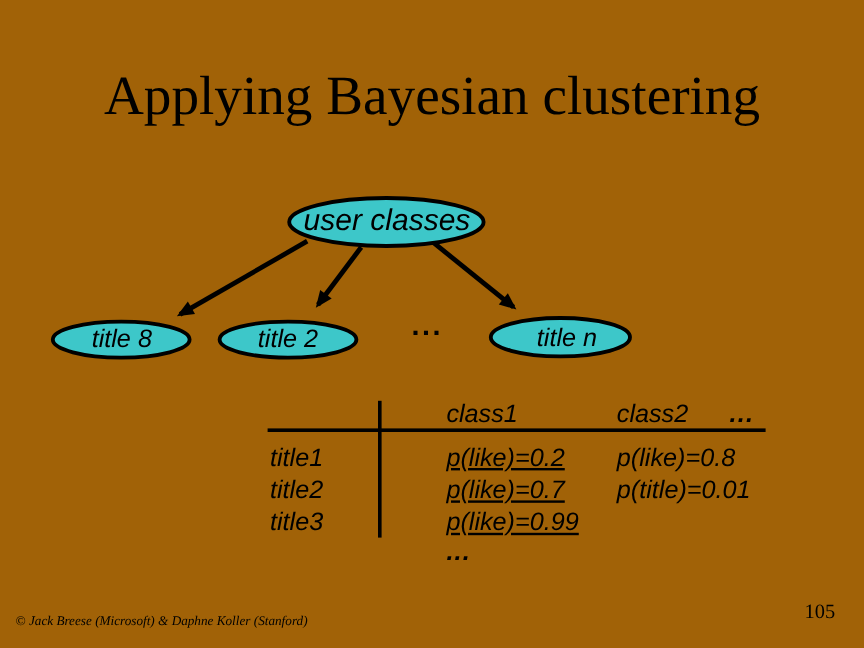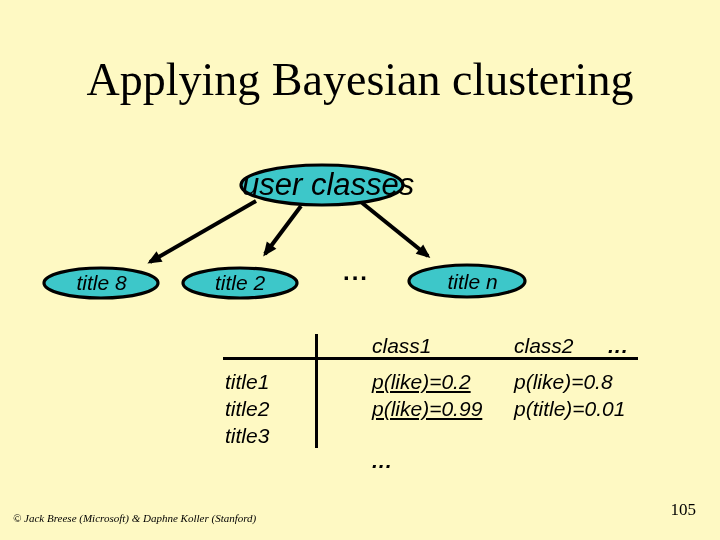--- a/index.html
+++ b/index.html
@@ -1,20 +1,20 @@
 <!DOCTYPE html>
 <html><head>
 <meta charset="utf-8">
 <style>
   html, body { margin: 0; padding: 0; background: #ffffff; }
   .slide {
     position: relative;
     width: 720px;
     height: 540px;
-    background: #fef9c3;
+    background: #a16207;
     overflow: hidden;
     font-family: "Liberation Sans", sans-serif;
     color: #000;
   }
   .slide-title {
     position: absolute;
     left: 0; right: 0; top: 54px;
     margin: 0;
     text-align: center;
     font-family: "Liberation Serif", serif;
@@ -28,21 +28,21 @@
     left: 0; top: 0;
     width: 720px; height: 540px;
   }
   .node-label {
     position: absolute;
     text-align: center;
     font-style: italic;
     color: #000;
     white-space: nowrap;
   }
-  .root-label   { left: 242px; top: 171px; width: 161px; font-size: 31px; line-height: 27px; text-align: right; }
+  .root-label   { left: 242px; top: 171px; width: 161px; font-size: 25px; line-height: 27px; }
   .child-label  { font-size: 21px; line-height: 25px; }
   .label-t1     { left: 45px;  top: 270px; width: 113px; }
   .label-t2     { left: 183px; top: 270px; width: 114px; }
   .label-tn     { left: 410px; top: 269px; width: 125px; }
   .nodes-dots {
     position: absolute;
     left: 340px; top: 258px; width: 32px;
     text-align: center;
     font-size: 24px; font-weight: bold;
     letter-spacing: 2px;
@@ -123,20 +123,21 @@
     <div class="tbl-text hdr-dots">...</div>
 
     <div class="tbl-text rows rows-titles">
       <div>title1</div>
       <div>title2</div>
       <div>title3</div>
     </div>
 
     <div class="tbl-text rows rows-class1">
       <div>p(like)=0.2</div>
+      <div>p(like)=0.7</div>
       <div>p(like)=0.99</div>
     </div>
 
     <div class="tbl-text rows rows-class2">
       <div>p(like)=0.8</div>
       <div>p(title)=0.01</div>
     </div>
 
     <div class="tbl-text bottom-dots">...</div>
   </div>

